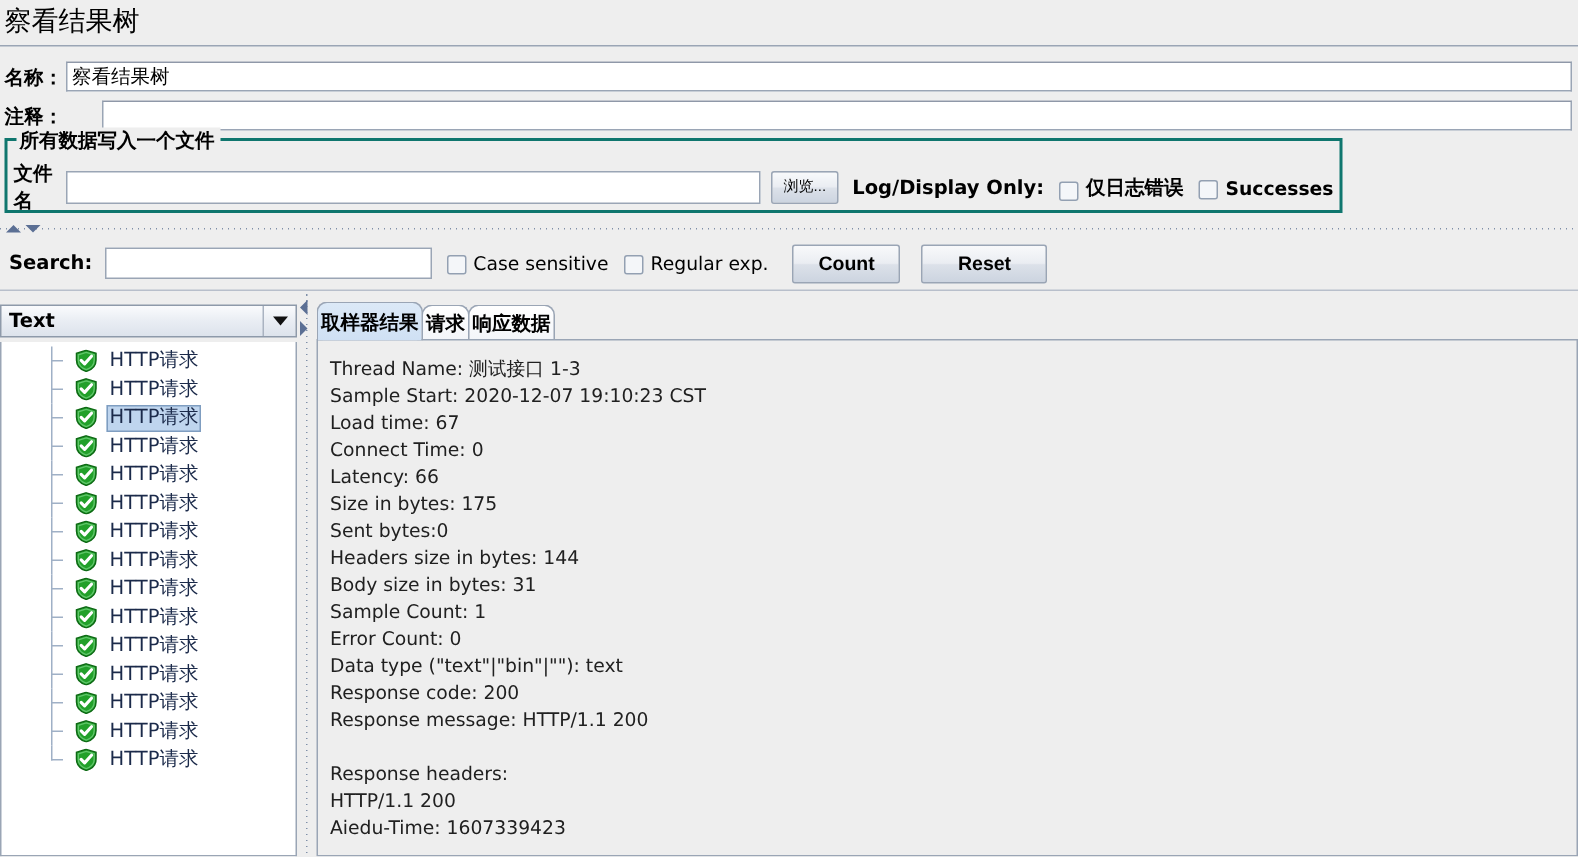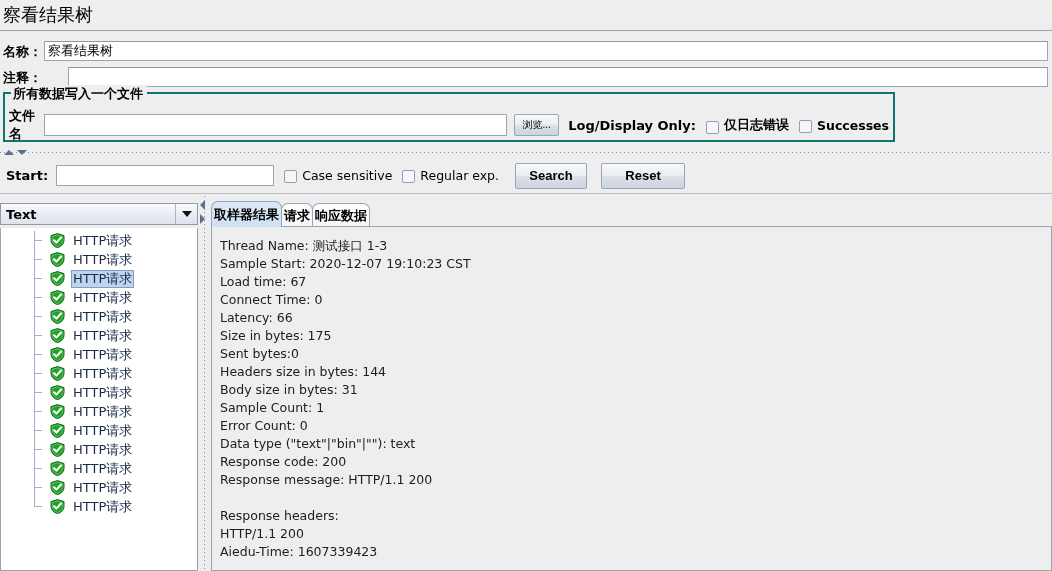--- a/index.html
+++ b/index.html
@@ -340,34 +340,34 @@
       </span>
     </div>
   </div>
 
   <div class="hdivider">
     <span class="arrow-up"></span>
     <span class="arrow-down"></span>
   </div>
 
   <div class="searchbar">
-    <span class="search-label">Start:</span>
+    <span class="search-label">Search:</span>
     <input class="search-input" type="text" value="" style="">
 
     <span class="cb-wrap">
       <span class="checkbox"></span>
       <span class="cb-text latin" style="font-weight:normal">Case sensitive</span>
     </span>
 
     <span class="cb-wrap">
       <span class="checkbox"></span>
       <span class="cb-text latin" style="font-weight:normal">Regular exp.</span>
     </span>
 
-    <button class="btn btn-search">Search</button>
+    <button class="btn btn-search">Count</button>
     <button class="btn btn-reset">Reset</button>
   </div>
 
   <div class="lower">
 
     <div class="tree-pane">
       <div class="combo">
         <span class="combo-text">Text</span>
         <span class="combo-arrow">
             <i></i>

